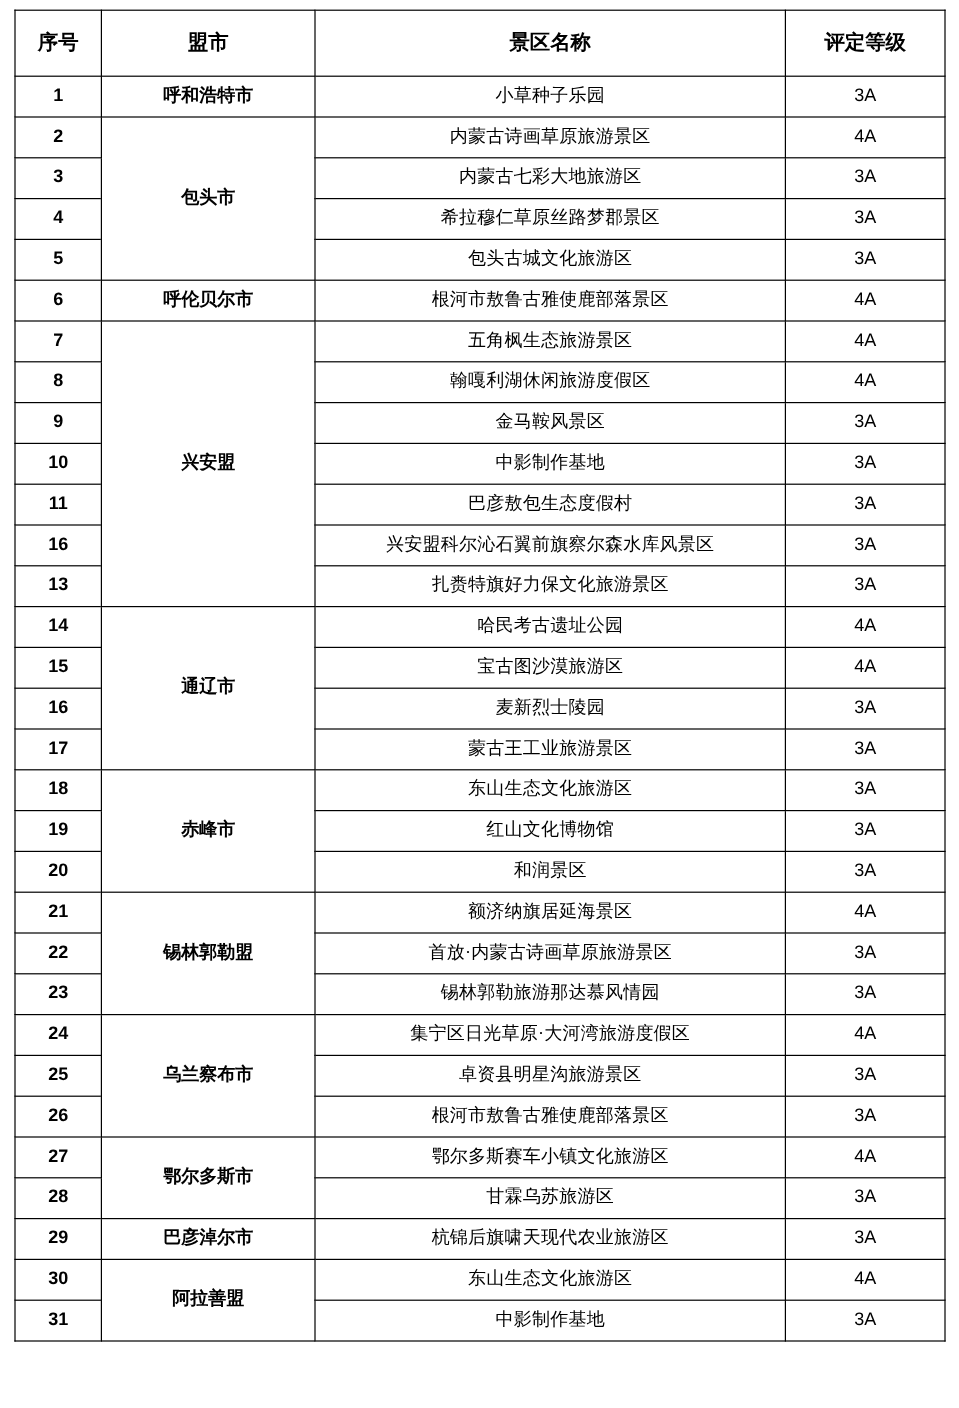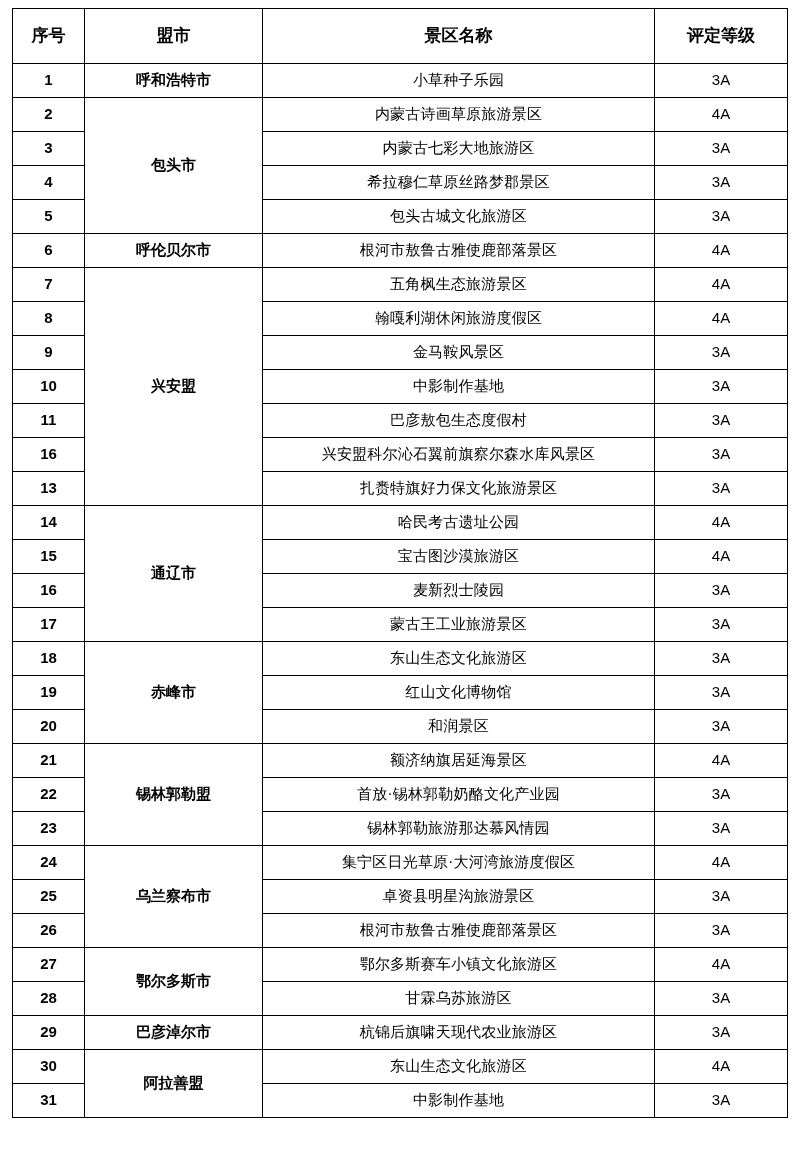--- a/index.html
+++ b/index.html
@@ -187,21 +187,21 @@
           <td class="level">3A</td>
         </tr>
         <tr>
           <td class="seq">21</td>
           <td class="city" rowspan="3">锡林郭勒盟</td>
           <td class="name">额济纳旗居延海景区</td>
           <td class="level">4A</td>
         </tr>
         <tr>
           <td class="seq">22</td>
-          <td class="name">首放·锡林郭勒奶酪文化产业园</td>
+          <td class="name">首放·内蒙古诗画草原旅游景区</td>
           <td class="level">3A</td>
         </tr>
         <tr>
           <td class="seq">23</td>
           <td class="name">锡林郭勒旅游那达慕风情园</td>
           <td class="level">3A</td>
         </tr>
         <tr>
           <td class="seq">24</td>
           <td class="city" rowspan="3">乌兰察布市</td>

